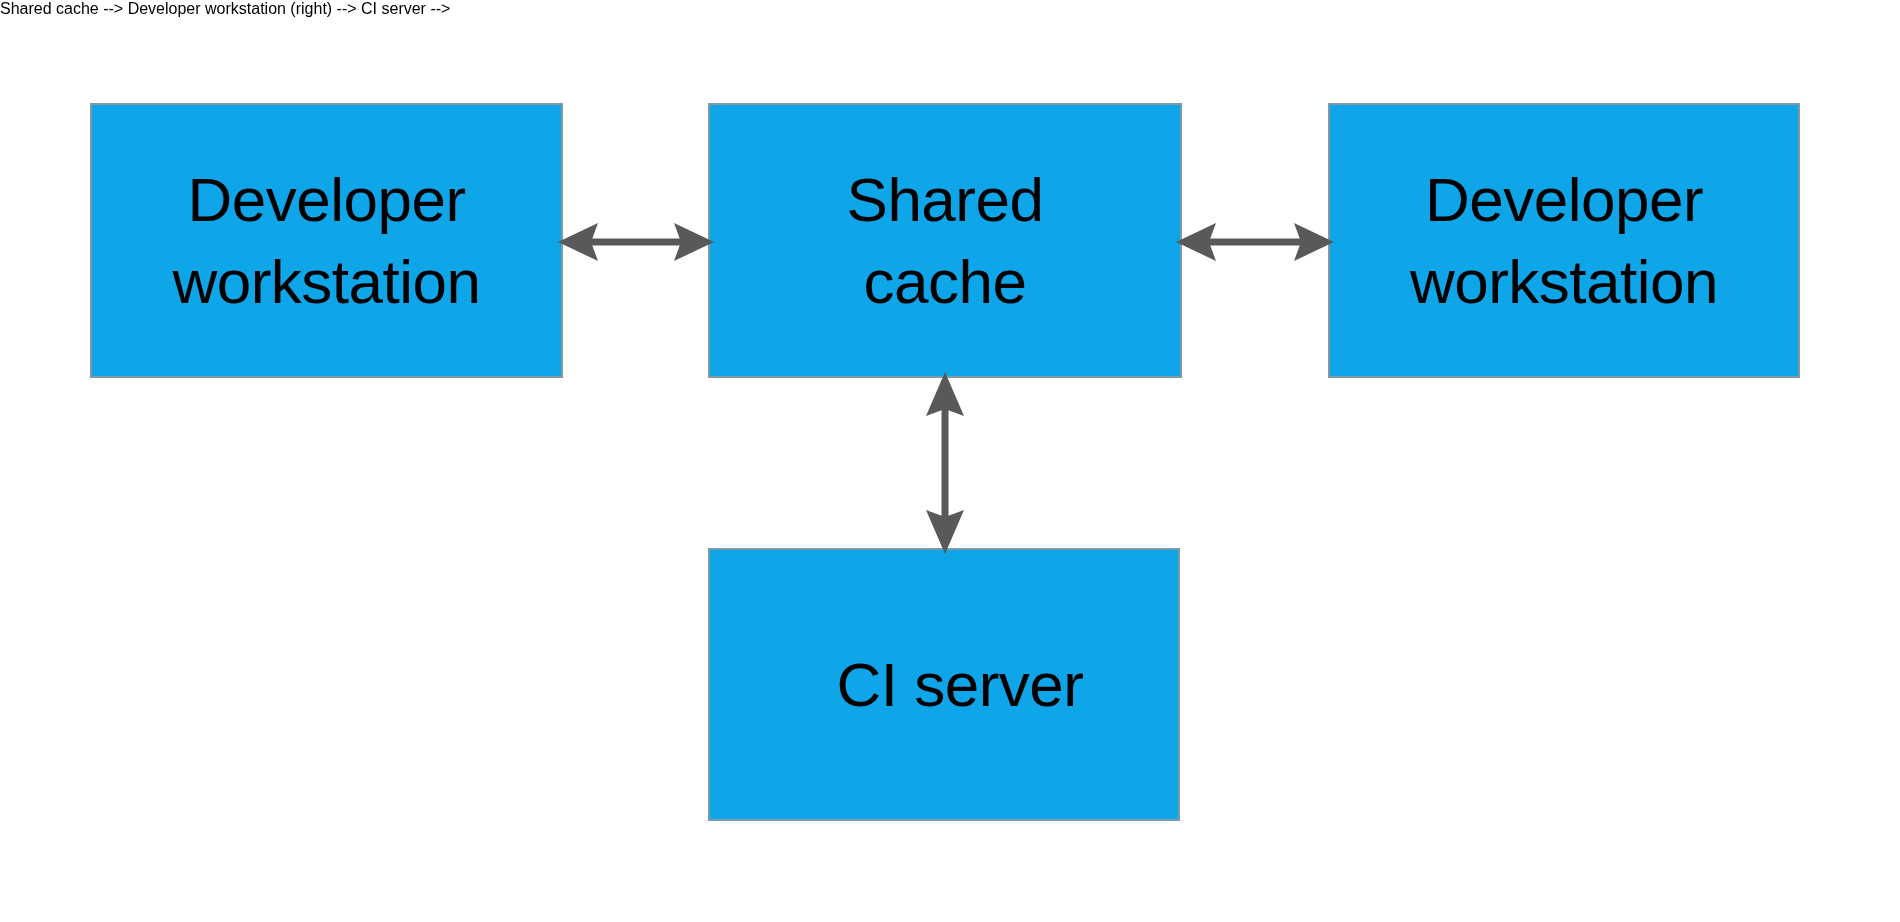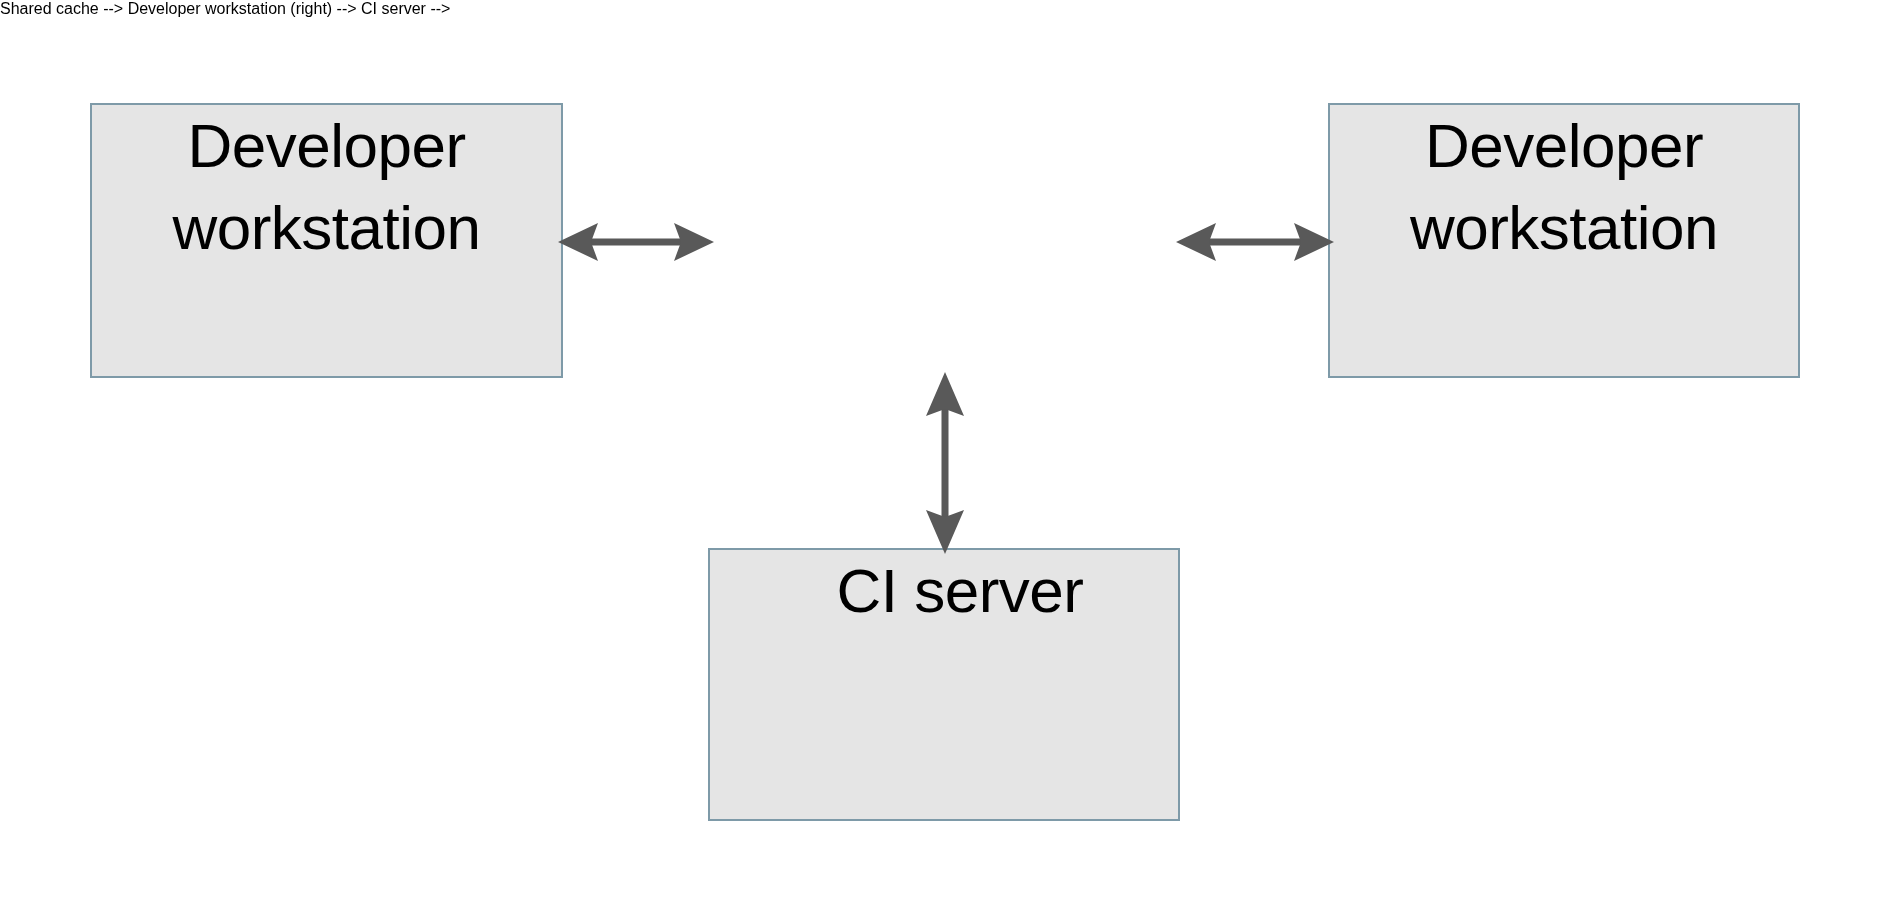--- a/index.html
+++ b/index.html
@@ -14,24 +14,24 @@
   #canvas {
     position: relative;
     width: 1900px;
     height: 922px;
     background: #ffffff;
     overflow: hidden;
   }
   .node {
     position: absolute;
     box-sizing: border-box;
-    background: #e5e5e5;
+    background: #0ea5e9;
     border: 2px solid #7e9aa8;
     display: flex;
-    align-items: flex-start;
+    align-items: center;
     justify-content: center;
   }
   .node-label {
     font-family: "Liberation Sans", sans-serif;
     font-size: 62px;
     line-height: 1.32;
     color: #000000;
     text-align: center;
     white-space: pre-line;
     letter-spacing: -0.5px;
@@ -55,20 +55,24 @@
 <body>
 
 <div id="canvas">
 
   
   <div class="node" id="node-dev-left">
     <span class="node-label">Developer
 workstation</span>
   </div>
 
+  <div class="node" id="node-shared">
+    <span class="node-label">Shared
+cache</span>
+  </div>
 
   <div class="node" id="node-dev-right">
     <span class="node-label">Developer
 workstation</span>
   </div>
 
   <div class="node" id="node-ci">
     <span class="node-label">CI server</span>
   </div>
 

